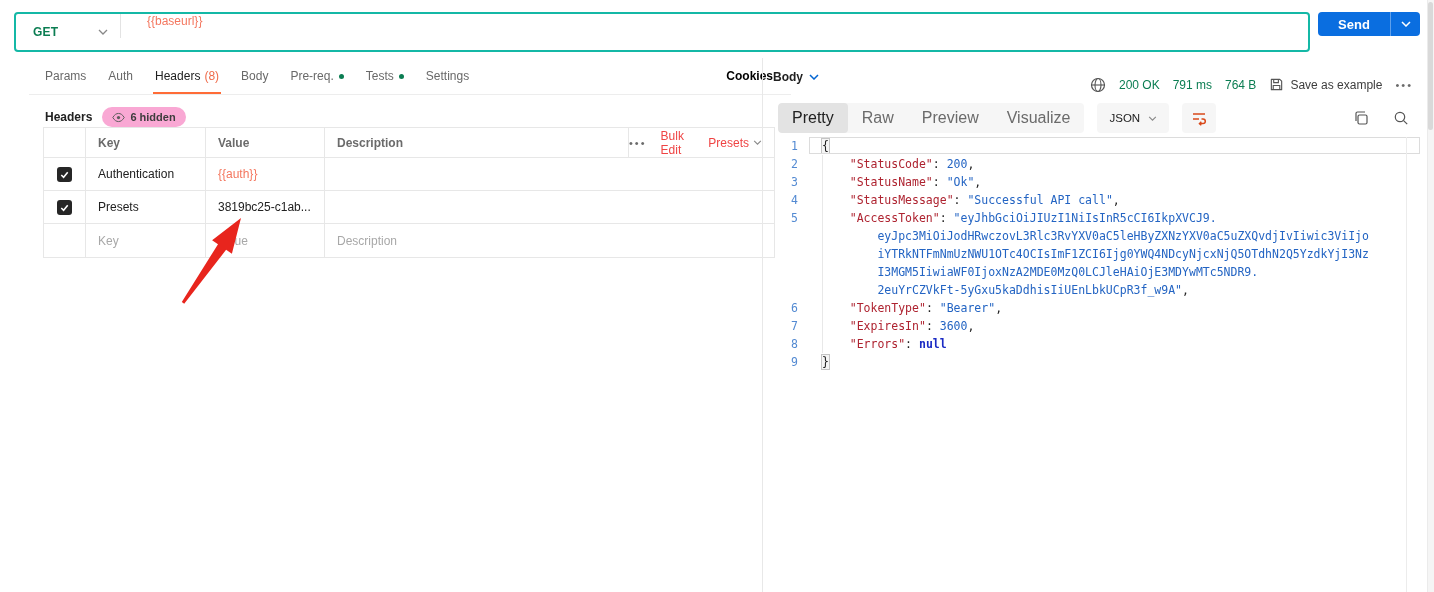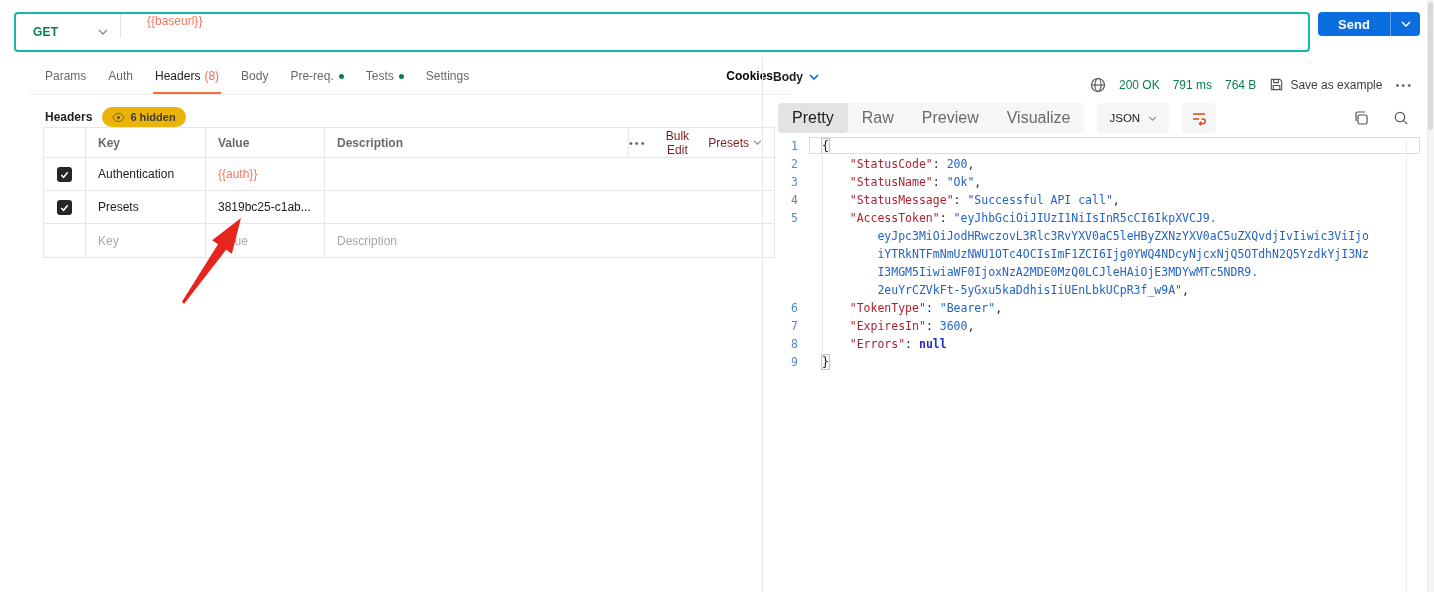--- a/index.html
+++ b/index.html
@@ -30,37 +30,37 @@
              align-items:center; cursor:pointer; }
   .req-tab .count { color:#ef6b4a; margin-left:4px; }
   .req-tab.active { color:#212121; }
   .req-tab.active::after { content:""; position:absolute; left:-2px; right:-2px; bottom:0; height:2px; background:#ff6c37; }
   .green-dot { display:inline-block; width:5px; height:5px; border-radius:50%; background:#0b7d52; margin-left:5px; }
   .cookies { position:absolute; right:18px; top:0; height:100%; display:flex; align-items:center;
              color:#000000; font-size:12px; font-weight:bold; cursor:pointer; }
 
   .hdr-row { display:flex; align-items:center; gap:10px; padding:12px 0 8px 16px; }
   .hdr-title { font-size:12px; font-weight:bold; color:#212121; }
-  .pill { display:flex; align-items:center; gap:5px; background:#eab308; border-radius:10px;
+  .pill { display:flex; align-items:center; gap:5px; background:#f9a8d4; border-radius:10px;
           height:20px; padding:0 10px; cursor:pointer; }
   .pill span { font-size:11px; font-weight:bold; color:#3d3d3d; }
 
   .tbl { position:absolute; left:14px; top:69px; width:732px; border:1px solid #e7e7e7; }
   .trow { display:grid; grid-template-columns:42px 120px 119px 303px 146px; border-bottom:1px solid #e7e7e7; }
   .trow:last-child { border-bottom:none; }
   .trow > div { display:flex; align-items:center; font-size:12px; }
   .trow.head { height:30px; }
   .trow.body { height:33px; }
   .cell { padding-left:12px; border-right:1px solid #e7e7e7; height:100%; }
   .cell.nob { border-right:none; }
   .chkcell { justify-content:center; border-right:1px solid #e7e7e7; height:100%; }
   .hlabel { color:#6b6b6b; font-weight:bold; }
   .actions { justify-content:flex-end; gap:14px; padding-right:12px; border-left:1px solid #e7e7e7; height:100%; }
   .actions .dots { color:#6b6b6b; font-size:11px; letter-spacing:2px; cursor:pointer; }
-  .actions .act { color:#7f1d1d; cursor:pointer; display:flex; align-items:center; gap:4px;text-align:center; }
+  .actions .act { color:#ef4444; cursor:pointer; display:flex; align-items:center; gap:4px; }
   .checkbox { width:15px; height:15px; background:#262626; border-radius:3px; display:flex;
               align-items:center; justify-content:center; cursor:pointer; }
   .vvar { color:#f4775f;text-align:center; }
   .vplain { color:#212121; }
   .ph { color:#a8a8a8; }
   .arrow-svg { position:absolute; left:0; top:0; pointer-events:none; }
 
   
   .vdivider { position:absolute; left:762px; top:58px; width:1px; height:534px; background:#e8e8e8; }
   .page-scroll { position:absolute; right:0; top:0; width:7px; height:592px; background:#f5f5f5; border-left:1px solid #ebebeb; }

